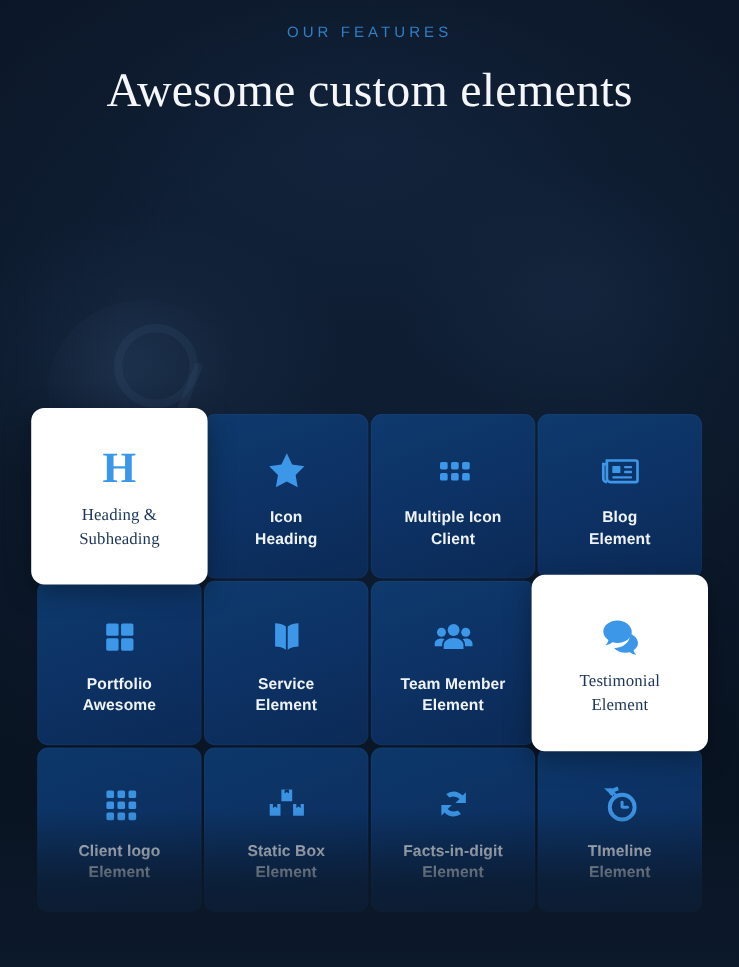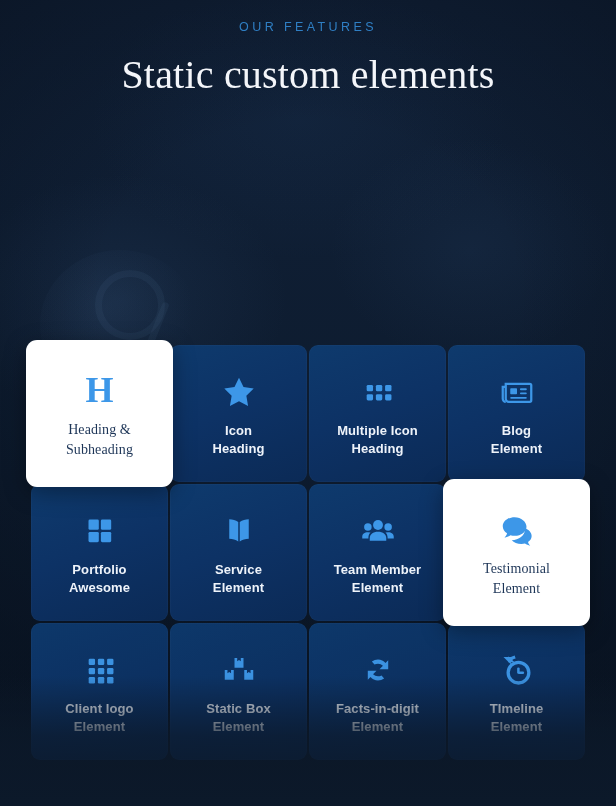--- a/index.html
+++ b/index.html
@@ -166,21 +166,21 @@
 <div id="page">
 
   <div class="bg-wash"></div>
   <div class="bg-shape-a"></div>
   <div class="bg-shape-b"></div>
   <div class="bg-shape-c"></div>
   <div class="bg-vignette"></div>
 
   <div class="hero">
     <div class="eyebrow">OUR FEATURES</div>
-    <h1 class="headline">Static custom elements</h1>
+    <h1 class="headline">Awesome custom elements</h1>
   </div>
 
   <div class="grid" id="grid">
       <div class="card active">
         <div class="icon">
           <span class="hgly">H</span>
         </div>
         <div class="label">Heading &amp;
 Subheading</div>
       </div>
@@ -198,21 +198,21 @@
           <svg width="34" height="34" viewBox="0 0 48 48" fill="#3d97e8">
             <rect x="8" y="14" width="9" height="9" rx="2"></rect>
             <rect x="8" y="27" width="9" height="9" rx="2"></rect>
             <rect x="21" y="14" width="9" height="9" rx="2"></rect>
             <rect x="21" y="27" width="9" height="9" rx="2"></rect>
             <rect x="34" y="14" width="9" height="9" rx="2"></rect>
             <rect x="34" y="27" width="9" height="9" rx="2"></rect>
           </svg>
         </div>
         <div class="label">Multiple Icon
-Heading</div>
+Client</div>
       </div>
       <div class="card">
         <div class="icon">
           <svg width="36" height="36" viewBox="0 0 48 48" fill="#3d97e8">
             <path d="M9 13h32a2 2 0 012 2v20a2 2 0 01-2 2H13a4 4 0 01-4-4V13z" fill="none" stroke="#3d97e8" stroke-width="3"></path>
             <path d="M9 17H5v16a4 4 0 004 4" fill="none" stroke="#3d97e8" stroke-width="3"></path>
             <rect x="15" y="19" width="9" height="8" rx="1"></rect>
             <rect x="28" y="19" width="9" height="2.6" rx="1.1"></rect>
             <rect x="28" y="24.5" width="9" height="2.6" rx="1.1"></rect>
             <rect x="15" y="30.5" width="22" height="2.6" rx="1.1"></rect>

